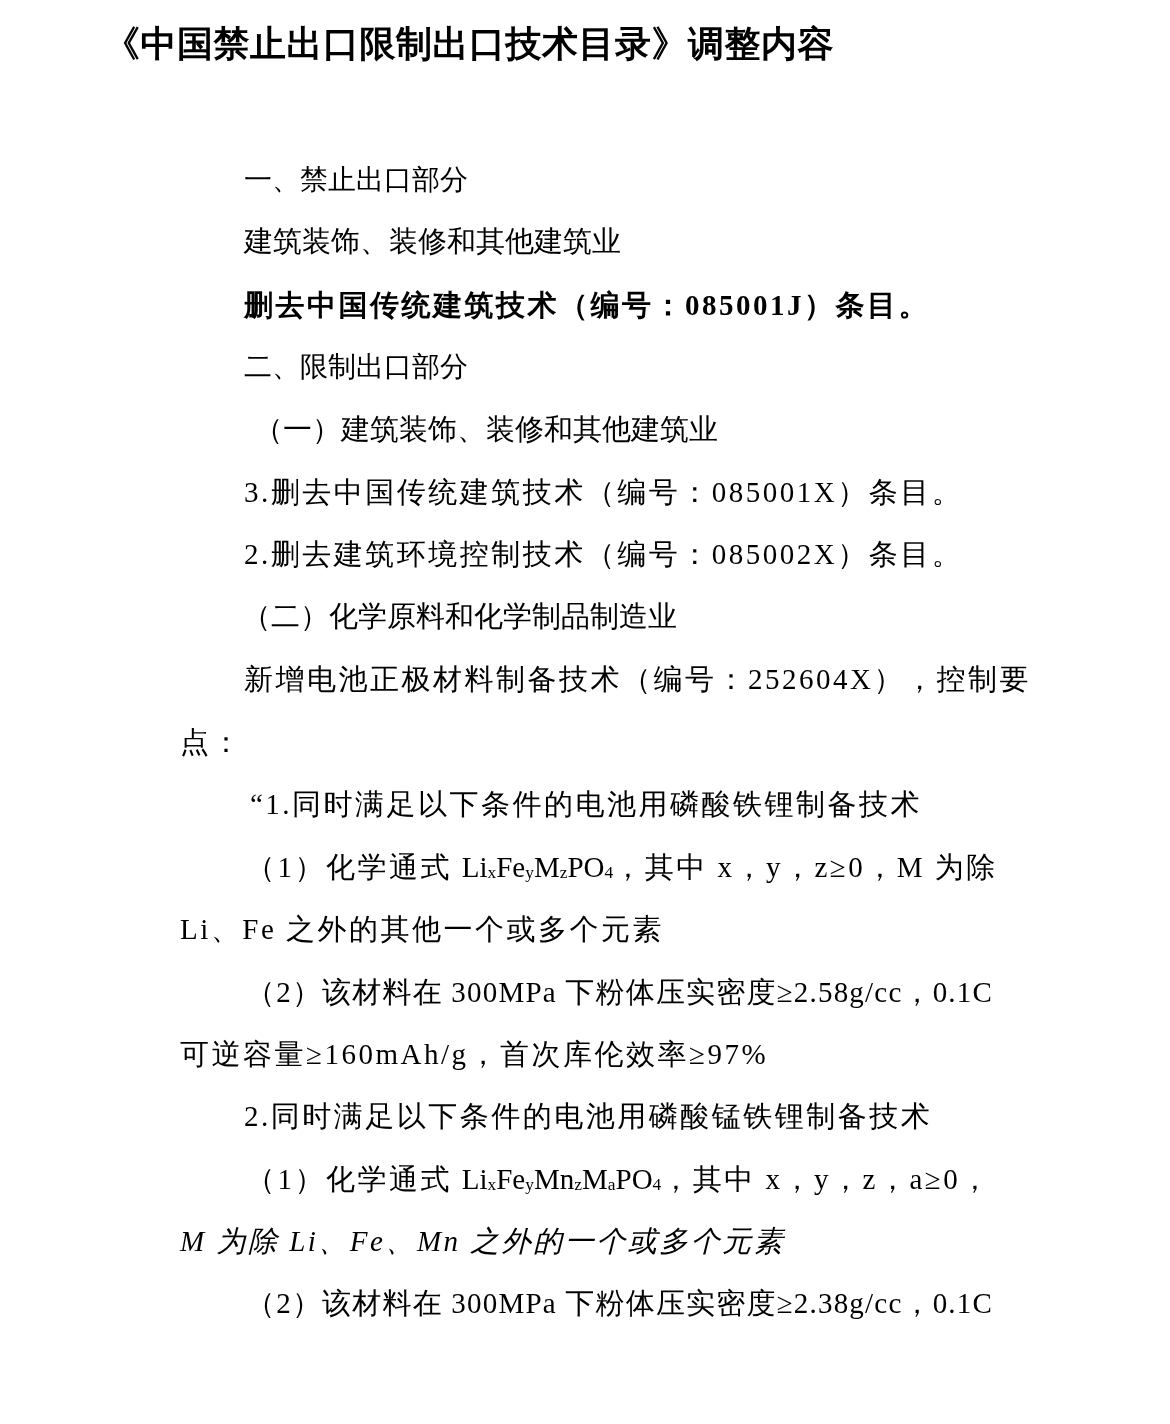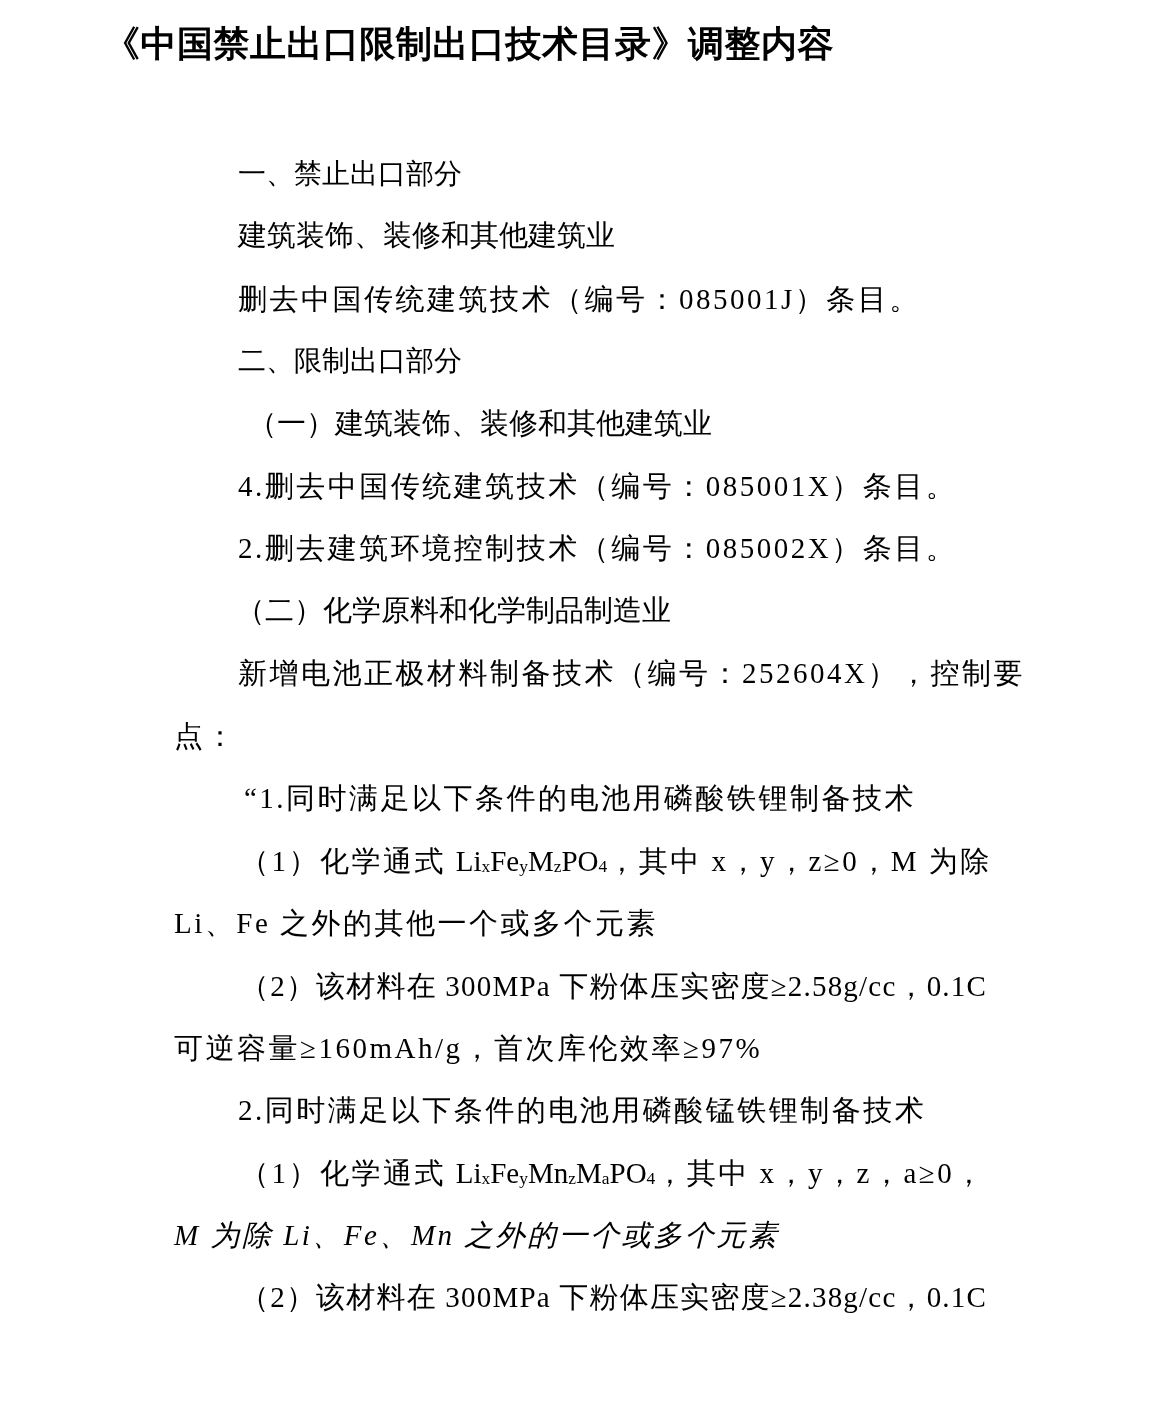--- a/index.html
+++ b/index.html
@@ -25,49 +25,49 @@
       font-weight: bold;
       letter-spacing: 0.5px;
       line-height: 52px;
       margin: 0;
     }
     .line {
       position: absolute;
       font-size: 29px;
       line-height: 40px;
       white-space: nowrap;
-      margin: 0;
+      margin: 6px;
     }
     .heading-plain { font-family: "DejaVu Sans", "Liberation Sans", sans-serif; font-size: 28px; }
     .heading-bold { font-weight: normal; font-size: 29px; }
     .body-text { letter-spacing: 2.5px; }
     .body-text.tight { letter-spacing: 1.2px; }
     sub.chem {
       font-size: 0.6em;
       vertical-align: -0.05em;
       line-height: 0;
     }
   </style>
 </head>
 <body>
 
 <h1 class="page-title">《中国禁止出口限制出口技术目录》调整内容</h1>
 
 <div>
   <p class="line heading-plain" style="left:238px; top:154px;">一、禁止出口部分</p>
   <p class="line heading-bold" style="left:238px; top:215px;">建筑装饰、装修和其他建筑业</p>
-  <p class="line body-text" style="left:238px; top:279px;">删去中国传统建筑技术（编号：085001J）条目。</p>
+  <p class="line body-text" style="left:238px; top:279px;font-weight:bold;">删去中国传统建筑技术（编号：085001J）条目。</p>
 </div>
 
 <div>
   <p class="line heading-plain" style="left:238px; top:341px;">二、限制出口部分</p>
 
   <div>
     <p class="line heading-bold" style="left:248px; top:403px;">（一）建筑装饰、装修和其他建筑业</p>
-    <p class="line body-text" style="left:238px; top:466px;">4.删去中国传统建筑技术（编号：085001X）条目。</p>
+    <p class="line body-text" style="left:238px; top:466px;">3.删去中国传统建筑技术（编号：085001X）条目。</p>
     <p class="line body-text" style="left:238px; top:528px;">2.删去建筑环境控制技术（编号：085002X）条目。</p>
   </div>
 
   <div>
     <p class="line heading-bold" style="left:236px; top:590px;">（二）化学原料和化学制品制造业</p>
     <p class="line body-text" style="left:238px; top:653px;">新增电池正极材料制备技术（编号：252604X），控制要</p>
     <p class="line body-text" style="left:174px; top:716px;">点：</p>
 
     <p class="line body-text" style="left:244px; top:778px;">“1.同时满足以下条件的电池用磷酸铁锂制备技术</p>
     <p class="line body-text" style="left:240px; top:841px;"><span>（1）化学通式 </span><span style="letter-spacing:0"><span>Li</span><sub class="chem">x</sub><span>Fe</span><sub class="chem">y</sub><span>M</span><sub class="chem">z</sub><span>PO</span><sub class="chem">4</sub></span><span>，其中 x，y，z≥0，M 为除</span></p>

